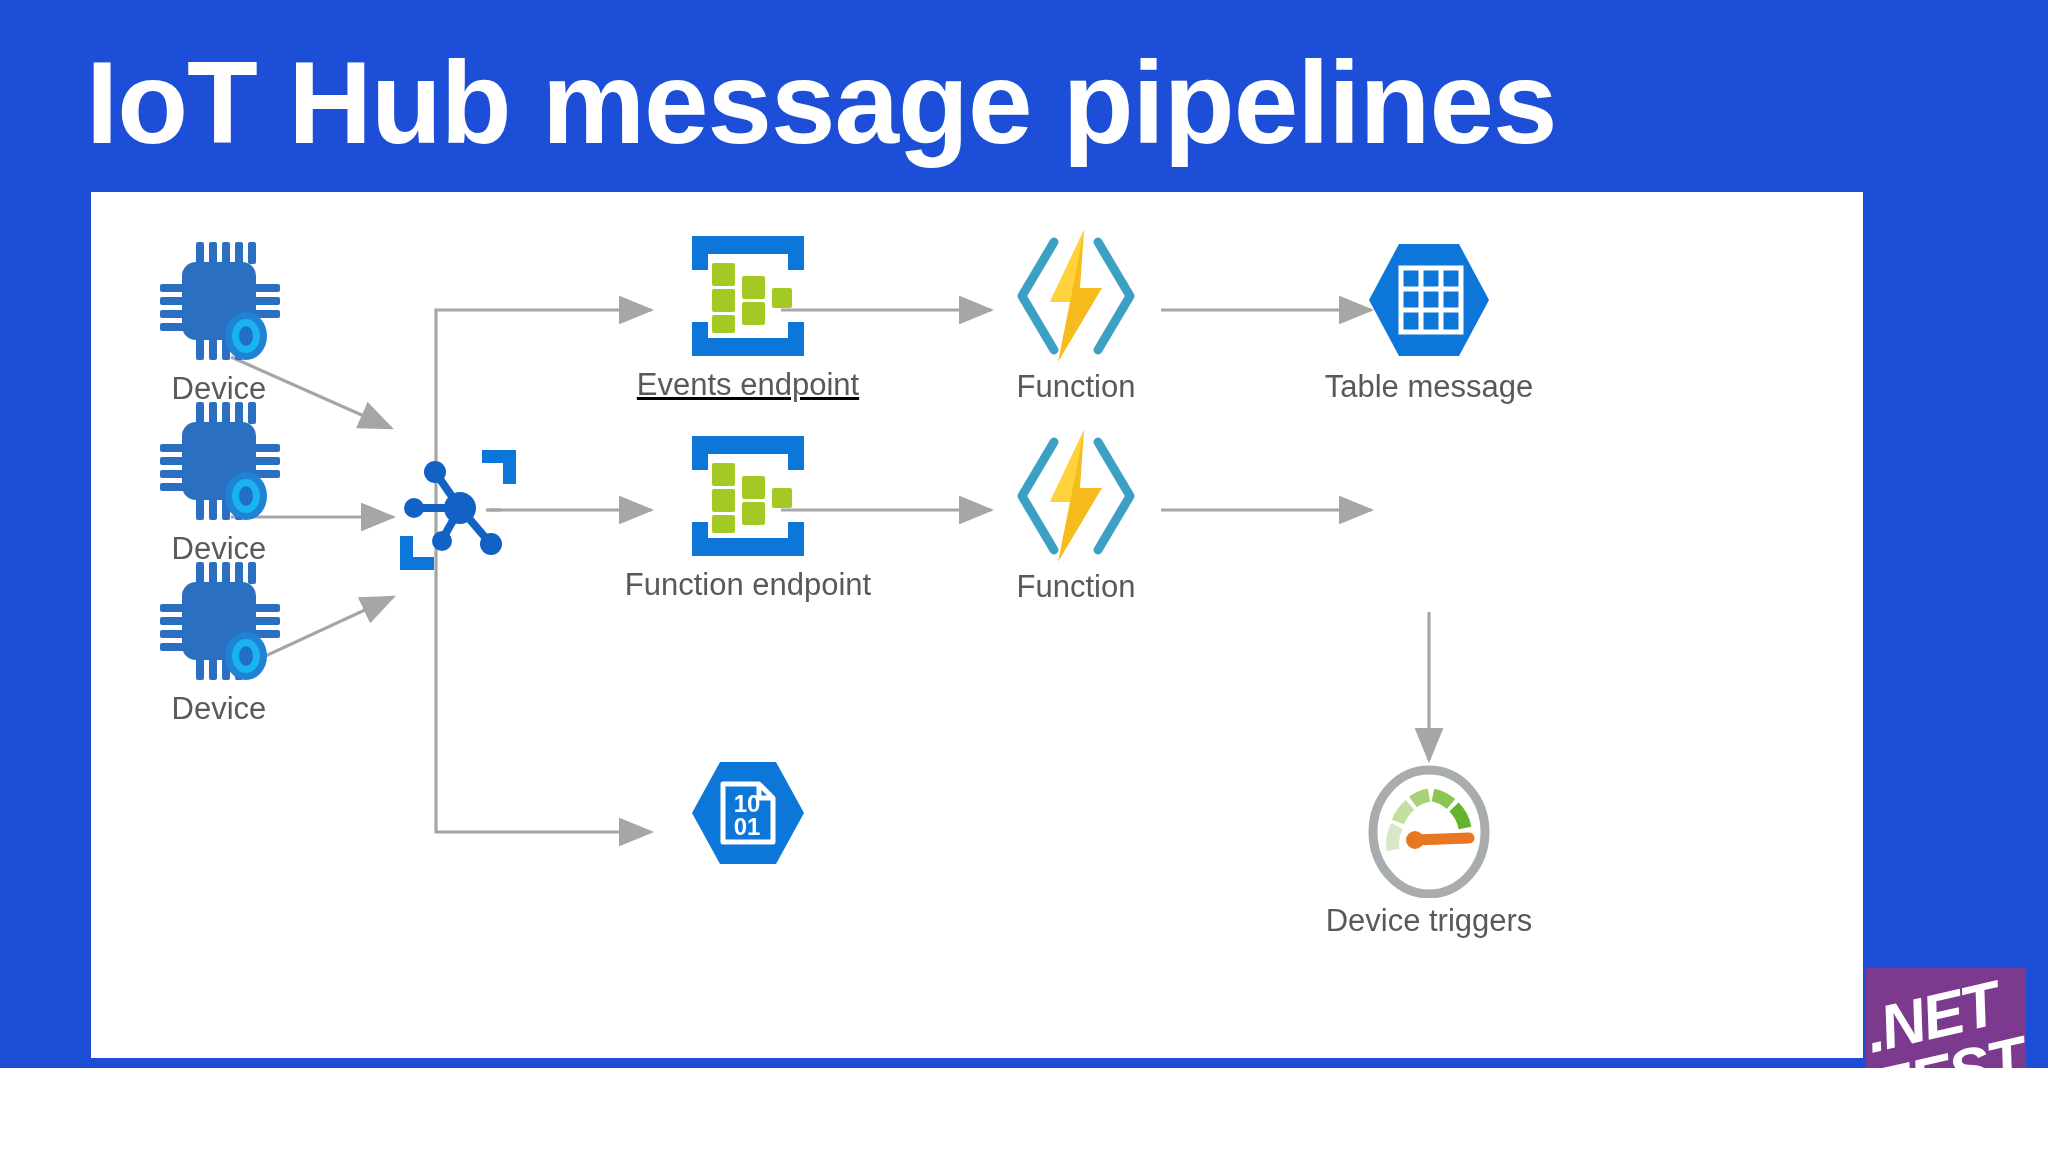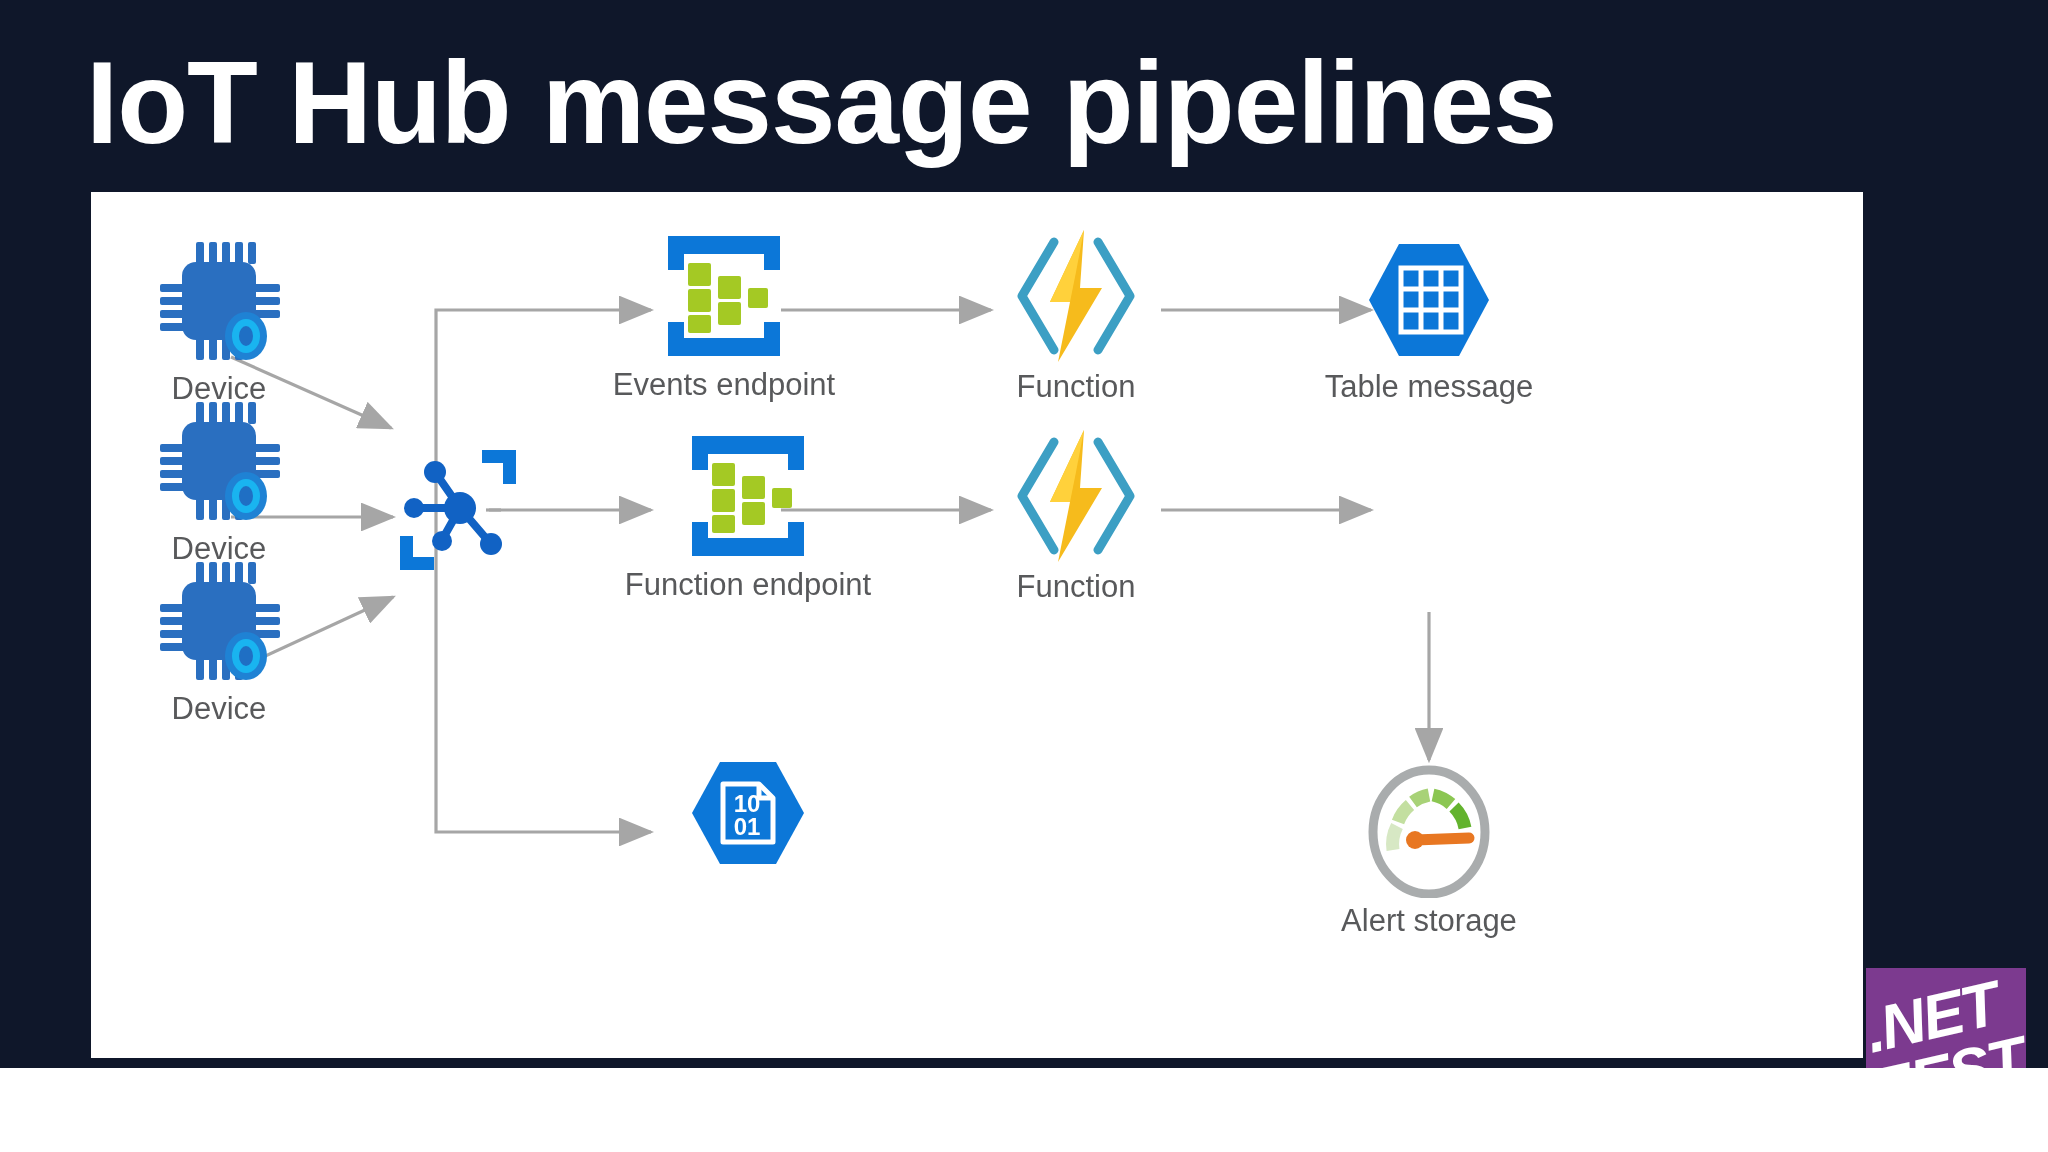--- a/index.html
+++ b/index.html
@@ -8,21 +8,21 @@
     padding: 0;
     background: #ffffff;
   }
   body {
     font-family: "Liberation Sans", sans-serif;
   }
   #slide {
     position: relative;
     width: 2048px;
     height: 1068px;
-    background: #0f172a;
+    background: #1d4ed8;
     overflow: hidden;
   }
 
   
   #title {
     position: absolute;
     left: 86px;
     top: 38px;
     width: 1900px;
     height: 130px;
@@ -266,21 +266,21 @@
             <circle cx="45" cy="30" r="11"></circle>
             <circle cx="24" cy="66" r="10"></circle>
             <circle cx="52" cy="99" r="10"></circle>
             <circle cx="101" cy="102" r="11"></circle>
           </g>
         </svg>
       </div>
       <div class="label"></div>
     </div>
 
-    <div class="node" style="left:488px; top:38px; width:290px;">
+    <div class="node" style="left:512px; top:38px; width:290px;text-decoration:underline;">
       <div class="icon-wrap" style="width:132px;height:132px;">
         <svg viewBox="0 0 132 132" width="132" height="132">
           <g fill="#0c77d8">
             <path d="M10,6 L122,6 L122,40 L106,40 L106,24 L26,24 L26,40 L10,40 Z"></path>
             <path d="M10,126 L122,126 L122,92 L106,92 L106,108 L26,108 L26,92 L10,92 Z"></path>
           </g>
           <g fill="#a4c924">
             <rect x="30" y="33" width="23" height="23" rx="2"></rect>
             <rect x="30" y="59" width="23" height="23" rx="2"></rect>
             <rect x="30" y="85" width="23" height="18" rx="2"></rect>
@@ -380,21 +380,21 @@
             <path d="M48,40 A40,40 0 0,1 64,33" stroke="#a8d277"></path>
             <path d="M68,33 A40,40 0 0,1 86,42" stroke="#8bc652"></path>
             <path d="M89,45 A40,40 0 0,1 100,66" stroke="#63b32e"></path>
           </g>
           <g>
             <line x1="50" y1="78" x2="104" y2="76" stroke="#e87722" stroke-width="11" stroke-linecap="round"></line>
             <circle cx="50" cy="78" r="9" fill="#e87722"></circle>
           </g>
         </svg>
       </div>
-      <div class="label">Alert storage</div>
+      <div class="label">Device triggers</div>
     </div>
 
   </div>
 
   <div id="netfest">
     <div class="nf-inner">
       <div class="nf-line nf-net">.NET</div>
       <div class="nf-line nf-fest">FEST</div>
     </div>
   </div>

